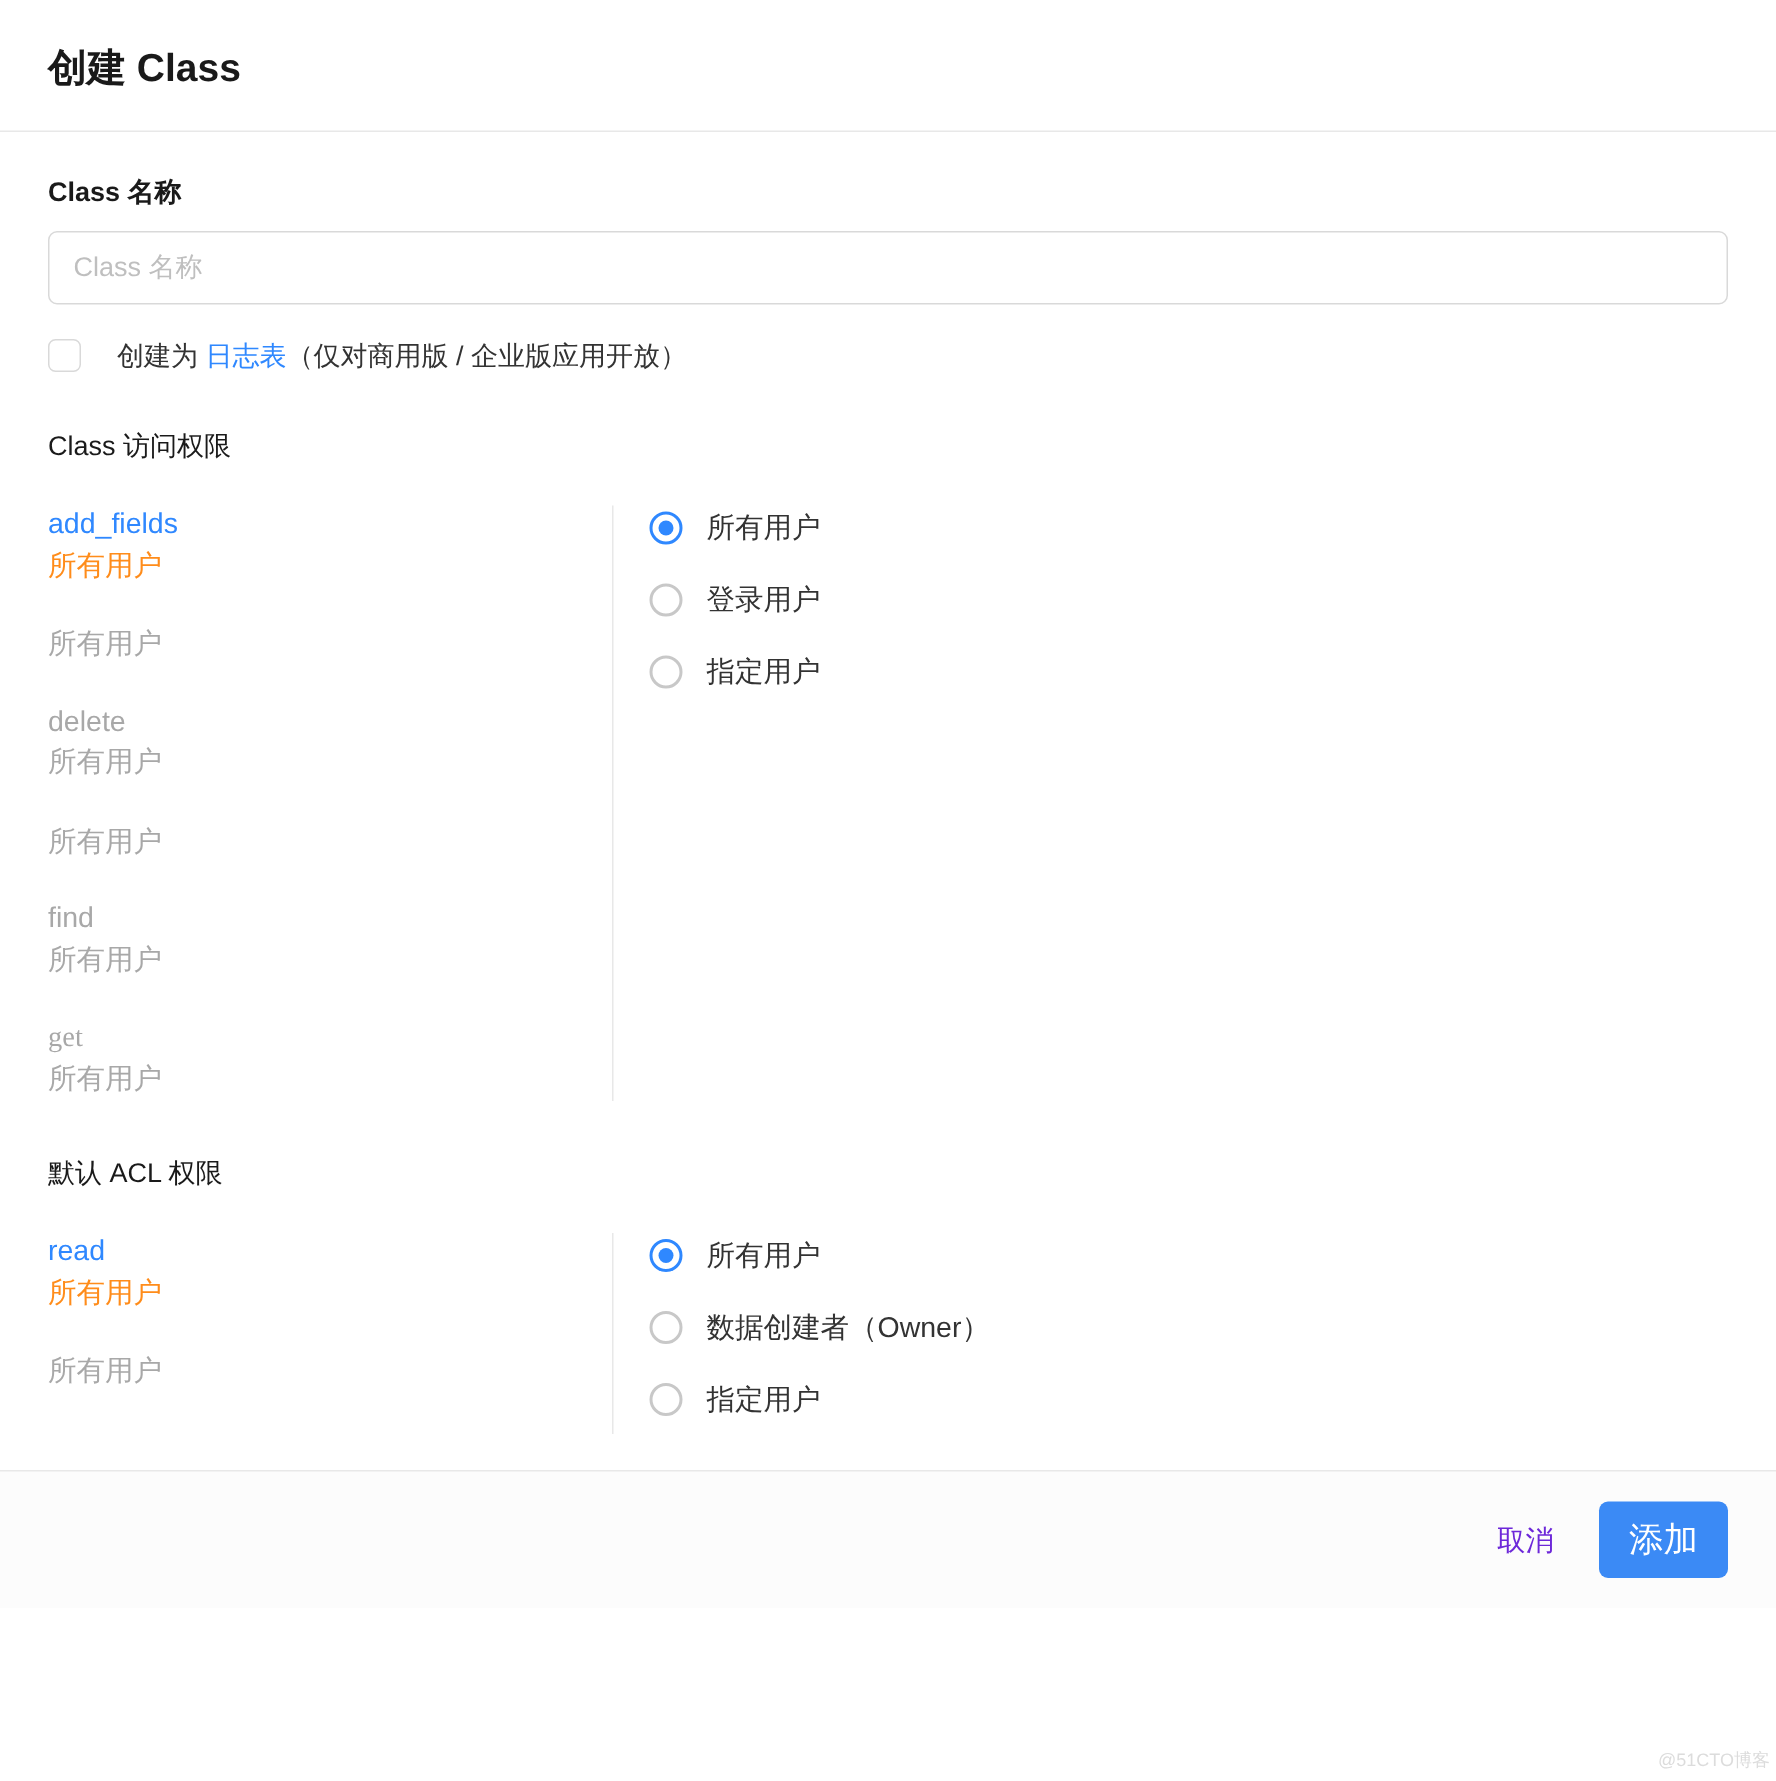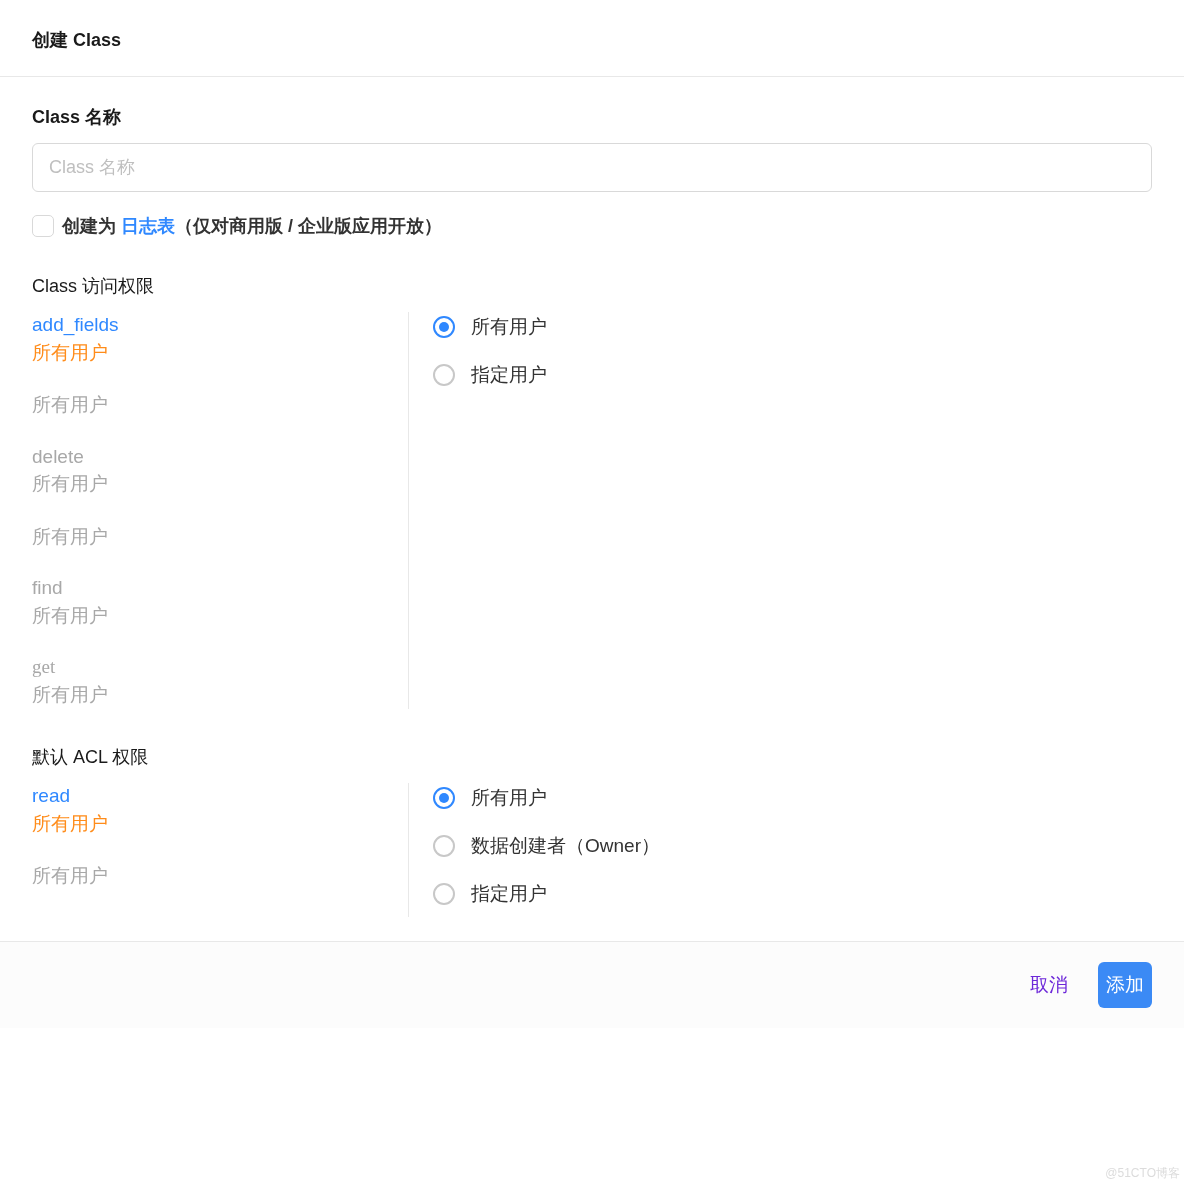--- a/index.html
+++ b/index.html
@@ -7,21 +7,21 @@
       font-family: -apple-system, BlinkMacSystemFont, "PingFang SC", "Hiragino Sans GB", "Microsoft YaHei", sans-serif;
       background: #fff;
       color: #333;
       width: 1184px;
     }
     .header {
       padding: 28px 32px 24px 32px;
       border-bottom: 1px solid #e8e8e8;
     }
     .header h1 {
-      font-size: 18px;
+      font-size: 26px;
       font-weight: 700;
       color: #1a1a1a;
     }
     .content {
       padding: 28px 32px 20px 32px;
     }
     .form-label {
       display: block;
       font-size: 18px;
       font-weight: 700;
@@ -36,22 +36,21 @@
       border-radius: 6px;
       background: #fff;
       color: #333;
       outline: none;
     }
     .text-input::placeholder { color: #bfbfbf; }
     .checkbox-row {
       display: flex;
       align-items: center;
       margin-top: 22px;
-      gap: 8px;
-      font-weight: bold;
+      gap: 24px;
     }
     .checkbox {
       width: 22px;
       height: 22px;
       border: 1.5px solid #d9d9d9;
       border-radius: 5px;
       background: #fff;
       cursor: pointer;
       flex-shrink: 0;
     }
@@ -64,20 +63,21 @@
       font-size: 18px;
       font-weight: 400;
       color: #1a1a1a;
       margin-top: 36px;
       margin-bottom: 14px;
     }
     .perm-block {
       display: flex;
       border-top: none;
       margin-bottom: 4px;
+      margin-top: 28px;
     }
     .perm-left {
       width: 376px;
       flex-shrink: 0;
       padding-right: 20px;
     }
     .perm-right {
       flex: 1;
       border-left: 1px solid #e8e8e8;
       padding-left: 24px;
@@ -141,26 +141,26 @@
     }
     .btn-text {
       font-size: 19px;
       color: #6d28d9;
       background: none;
       border: none;
       cursor: pointer;
       padding: 8px 6px;
     }
     .btn-primary {
-      font-size: 19px;
+      font-size: 23px;
       color: #fff;
       background: #3b8af5;
       border: none;
       border-radius: 6px;
-      padding: 10px 8px;
+      padding: 10px 20px;
       cursor: pointer;
     }
     .watermark {
       position: absolute;
       right: 4px;
       bottom: 100px;
       font-size: 12px;
       color: #dcdcdc;
       transform: translateY(95px);
     }
@@ -210,20 +210,24 @@
           <div class="perm-value">所有用户</div>
         </div>
       </div>
     <div class="perm-right" id="class-perm-right">
         <div class="radio-row">
           <div class="radio selected"></div>
           <div class="radio-label">所有用户</div>
         </div>
         <div class="radio-row">
           <div class="radio"></div>
+          <div class="radio-label">登录用户</div>
+        </div>
+        <div class="radio-row">
+          <div class="radio"></div>
           <div class="radio-label">指定用户</div>
         </div>
       </div>
   </div>
 
   <div class="section-label">默认 ACL 权限</div>
   <div class="perm-block">
     <div class="perm-left" id="acl-perm-left">
         <div class="perm-item active">
           <div class="perm-name">read</div>

